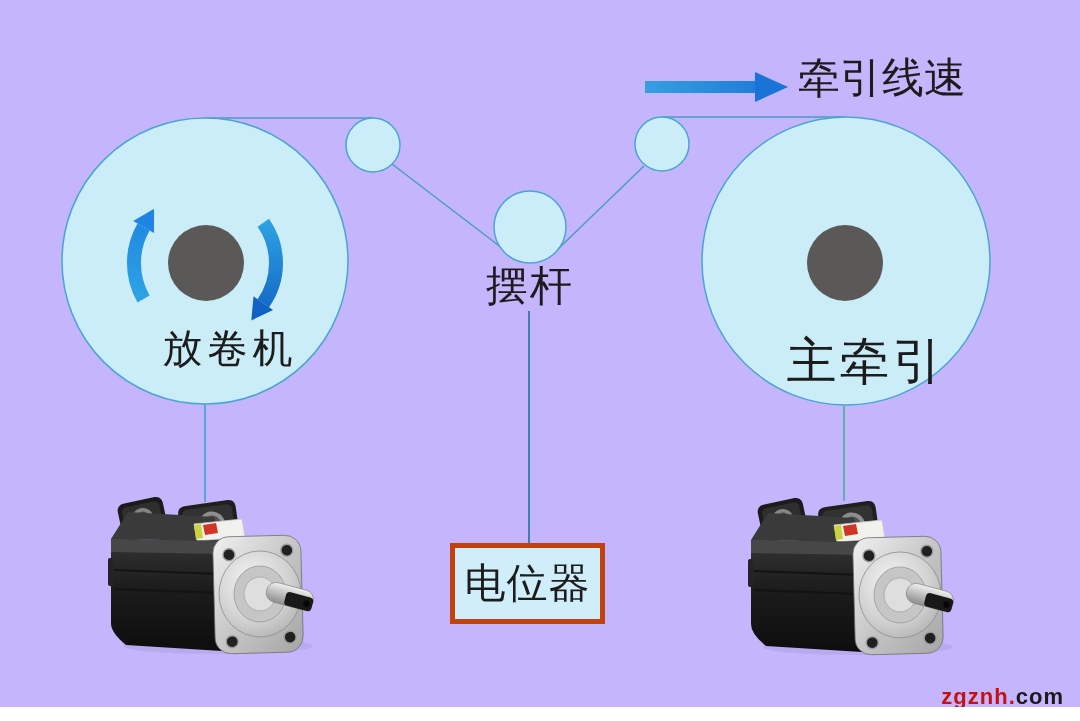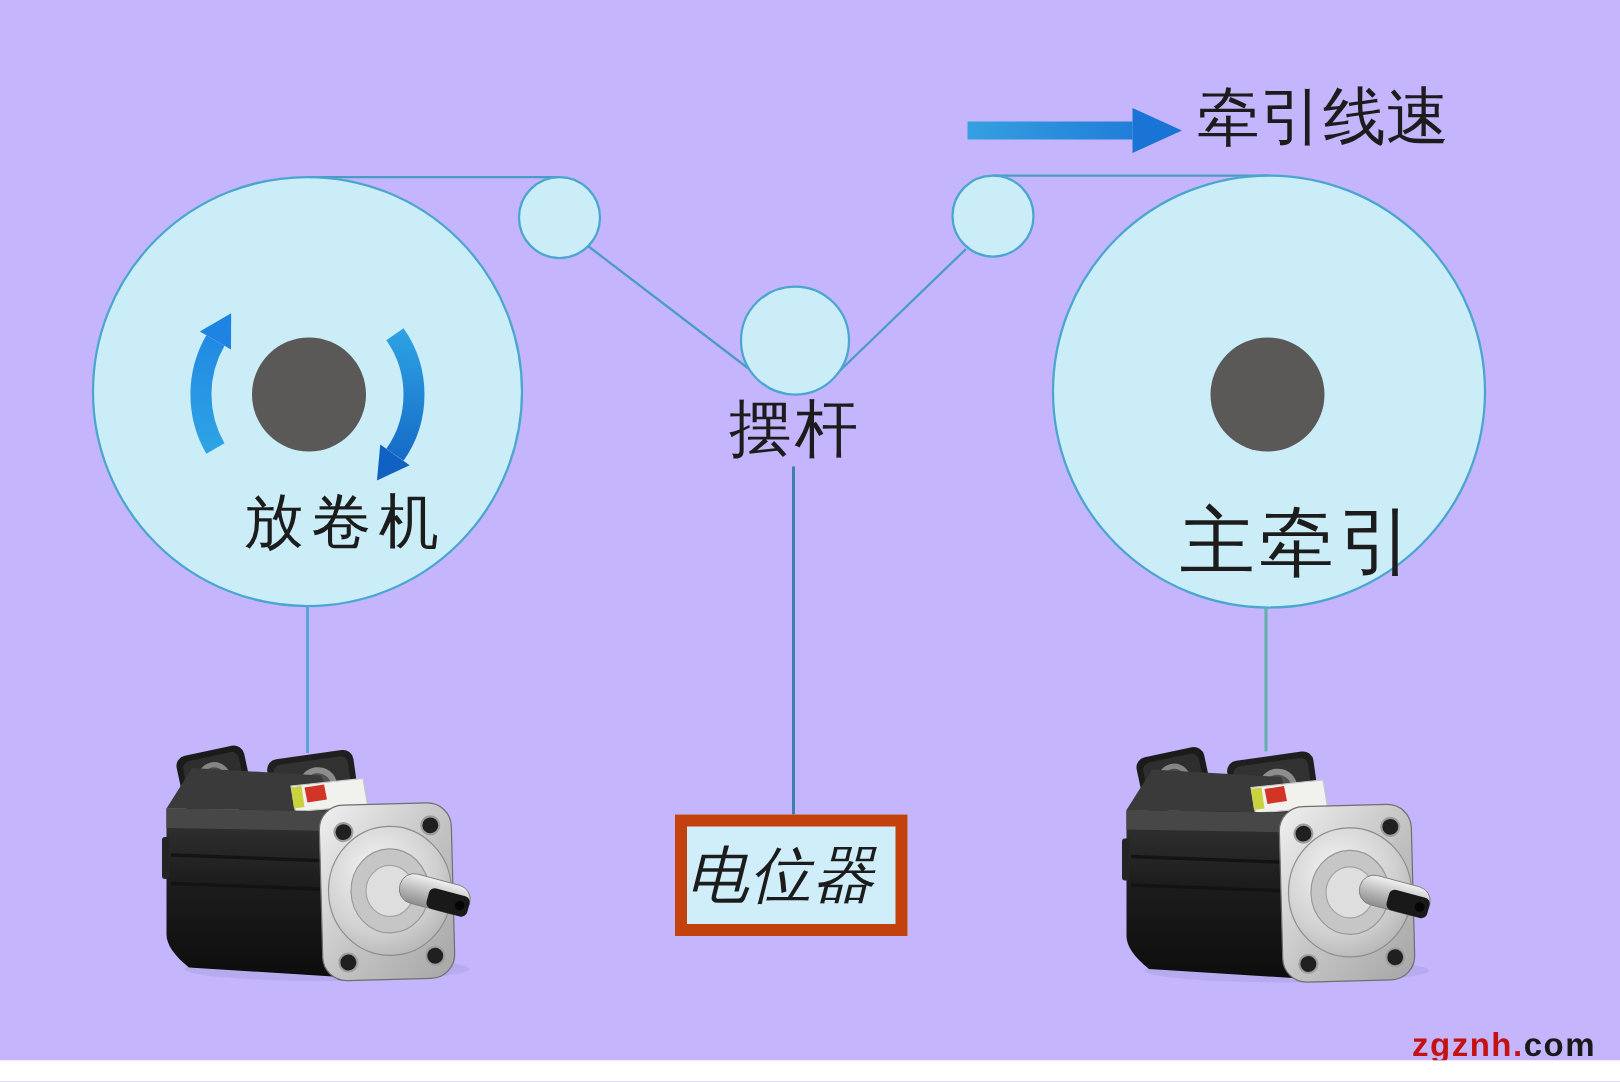--- a/index.html
+++ b/index.html
@@ -8,21 +8,21 @@
     font-family:"Liberation Sans","DejaVu Sans",sans-serif;color:#1c1c1c;
   }
   .stage svg{position:absolute;left:0;top:0;}
   .lbl{position:absolute;white-space:nowrap;color:#1c1c1c;text-align:center;line-height:1.1;}
   .lbl-flow{left:792px;top:55px;width:180px;font-size:42px;font-weight:500;}
   .lbl-unwinder{left:140px;top:326px;width:180px;font-size:40px;letter-spacing:5px;}
   .lbl-dancer{left:470px;top:263px;width:120px;font-size:42px;letter-spacing:2px;}
   .lbl-traction{left:776px;top:334px;width:180px;font-size:50px;letter-spacing:3px;}
   .pot-box{
     position:absolute;left:450px;top:543px;width:155px;height:81px;box-sizing:border-box;
-    background:#cfeef9;border:8px solid #c2410c;display:flex;align-items:center;justify-content:flex-start;font-style:italic;
+    background:#cfeef9;border:5px solid #c2410c;display:flex;align-items:center;justify-content:center;
   }
   .pot-box .pot-label{font-size:41px;letter-spacing:1px;color:#1c1c1c;}
   .watermark{
     position:absolute;right:16px;top:684px;font-size:22px;font-weight:700;letter-spacing:1px;
   }
   .wm-red{color:#c41111;}
   .wm-dark{color:#1a1a1a;}
 </style>
 </head>
 <body>

